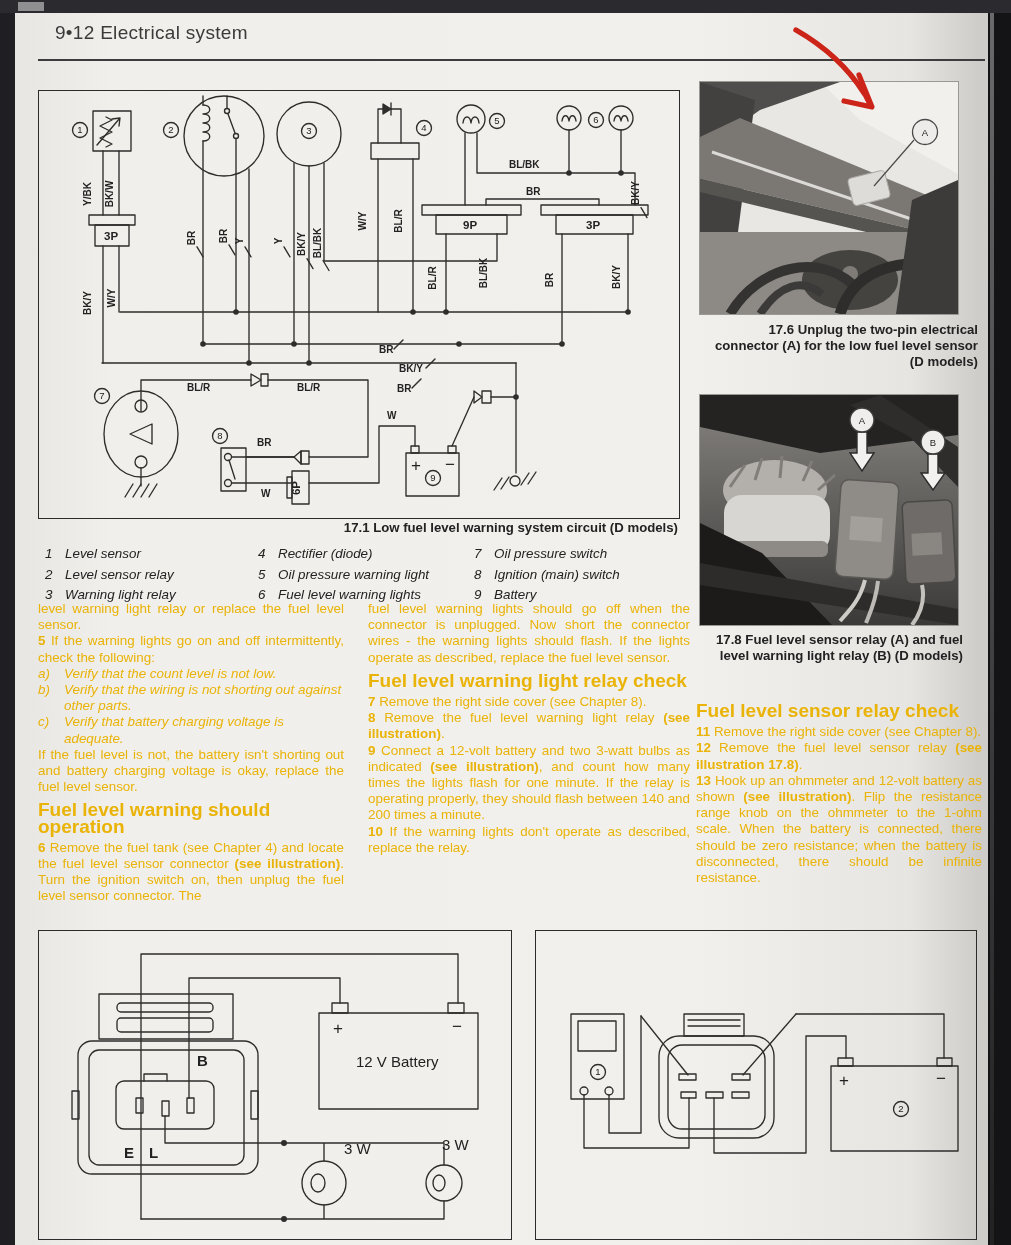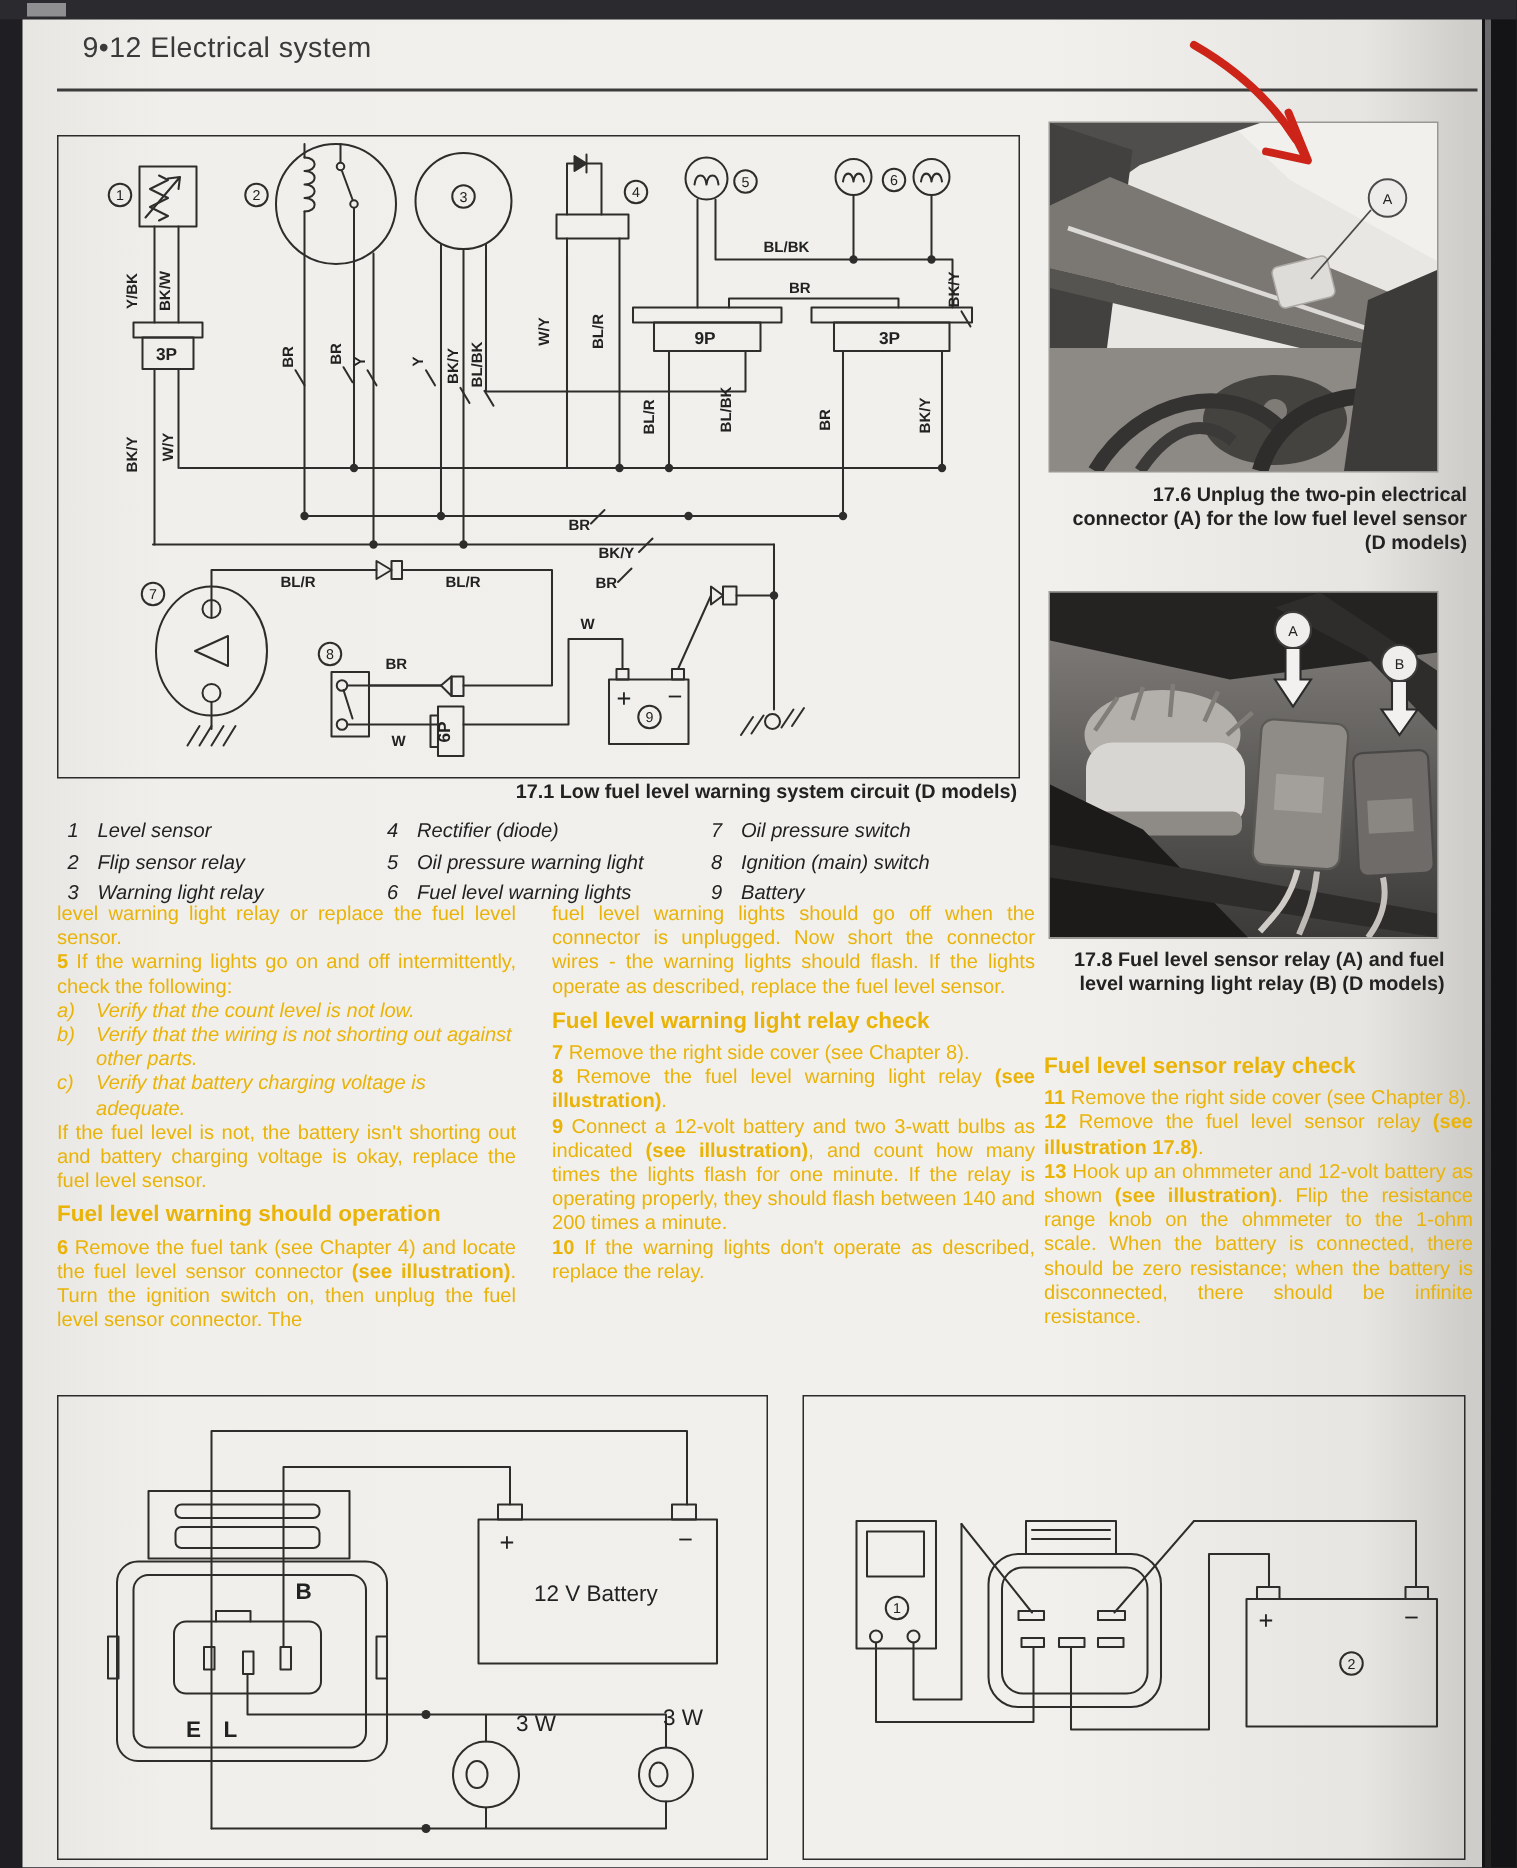--- a/index.html
+++ b/index.html
@@ -39,21 +39,21 @@
   .lg1{left:45px;top:544px;width:210px;}
   .lg2{left:258px;top:544px;width:215px;}
   .lg3{left:474px;top:544px;width:205px;}
   .legend-item{display:flex;}
   .legend-item .ln{width:20px;flex:none;}
   .txtcol{font-size:13.4px;line-height:16.2px;color:#eab308;}
   .col-left{left:38px;top:601px;width:306px;}
   .col-mid{left:368px;top:601px;width:322px;}
   .col-right{left:696px;top:696px;width:286px;}
   .para{text-align:justify;margin:0;}
-  .col-heading{font-weight:bold;font-size:15px;margin:7px 0 5px 0;}
+  .col-heading{font-weight:bold;font-size:19px;margin:7px 0 5px 0;}
   .list-item{display:flex;}
   .list-item .marker{width:26px;flex:none;font-style:italic;}
   .list-item .li-content{font-style:italic;flex:1;}
   .seg-b{font-weight:bold;}
   .seg-i{font-style:italic;}
   .photo{box-shadow:0 0 0 1px #9a9894;}
   .ph176{left:700px;top:82px;width:258px;height:232px;}
   .ph178{left:700px;top:395px;width:258px;height:230px;}
   .arrow-svg{left:760px;top:15px;width:130px;height:105px;z-index:50;}
 </style>
@@ -235,21 +235,21 @@
   </div>
   <div class="abs fig-caption cap171">17.1  Low fuel level warning system circuit (D models)</div>
 
   <div class="abs legend lg1">
       <div class="legend-item">
         <span class="ln">1</span>
         <span>Level sensor</span>
       </div>
       <div class="legend-item">
         <span class="ln">2</span>
-        <span>Flip sensor relay</span>
+        <span>Level sensor relay</span>
       </div>
       <div class="legend-item">
         <span class="ln">3</span>
         <span>Warning light relay</span>
       </div>
     </div>
   <div class="abs legend lg2">
       <div class="legend-item">
         <span class="ln">4</span>
         <span>Rectifier (diode)</span>

